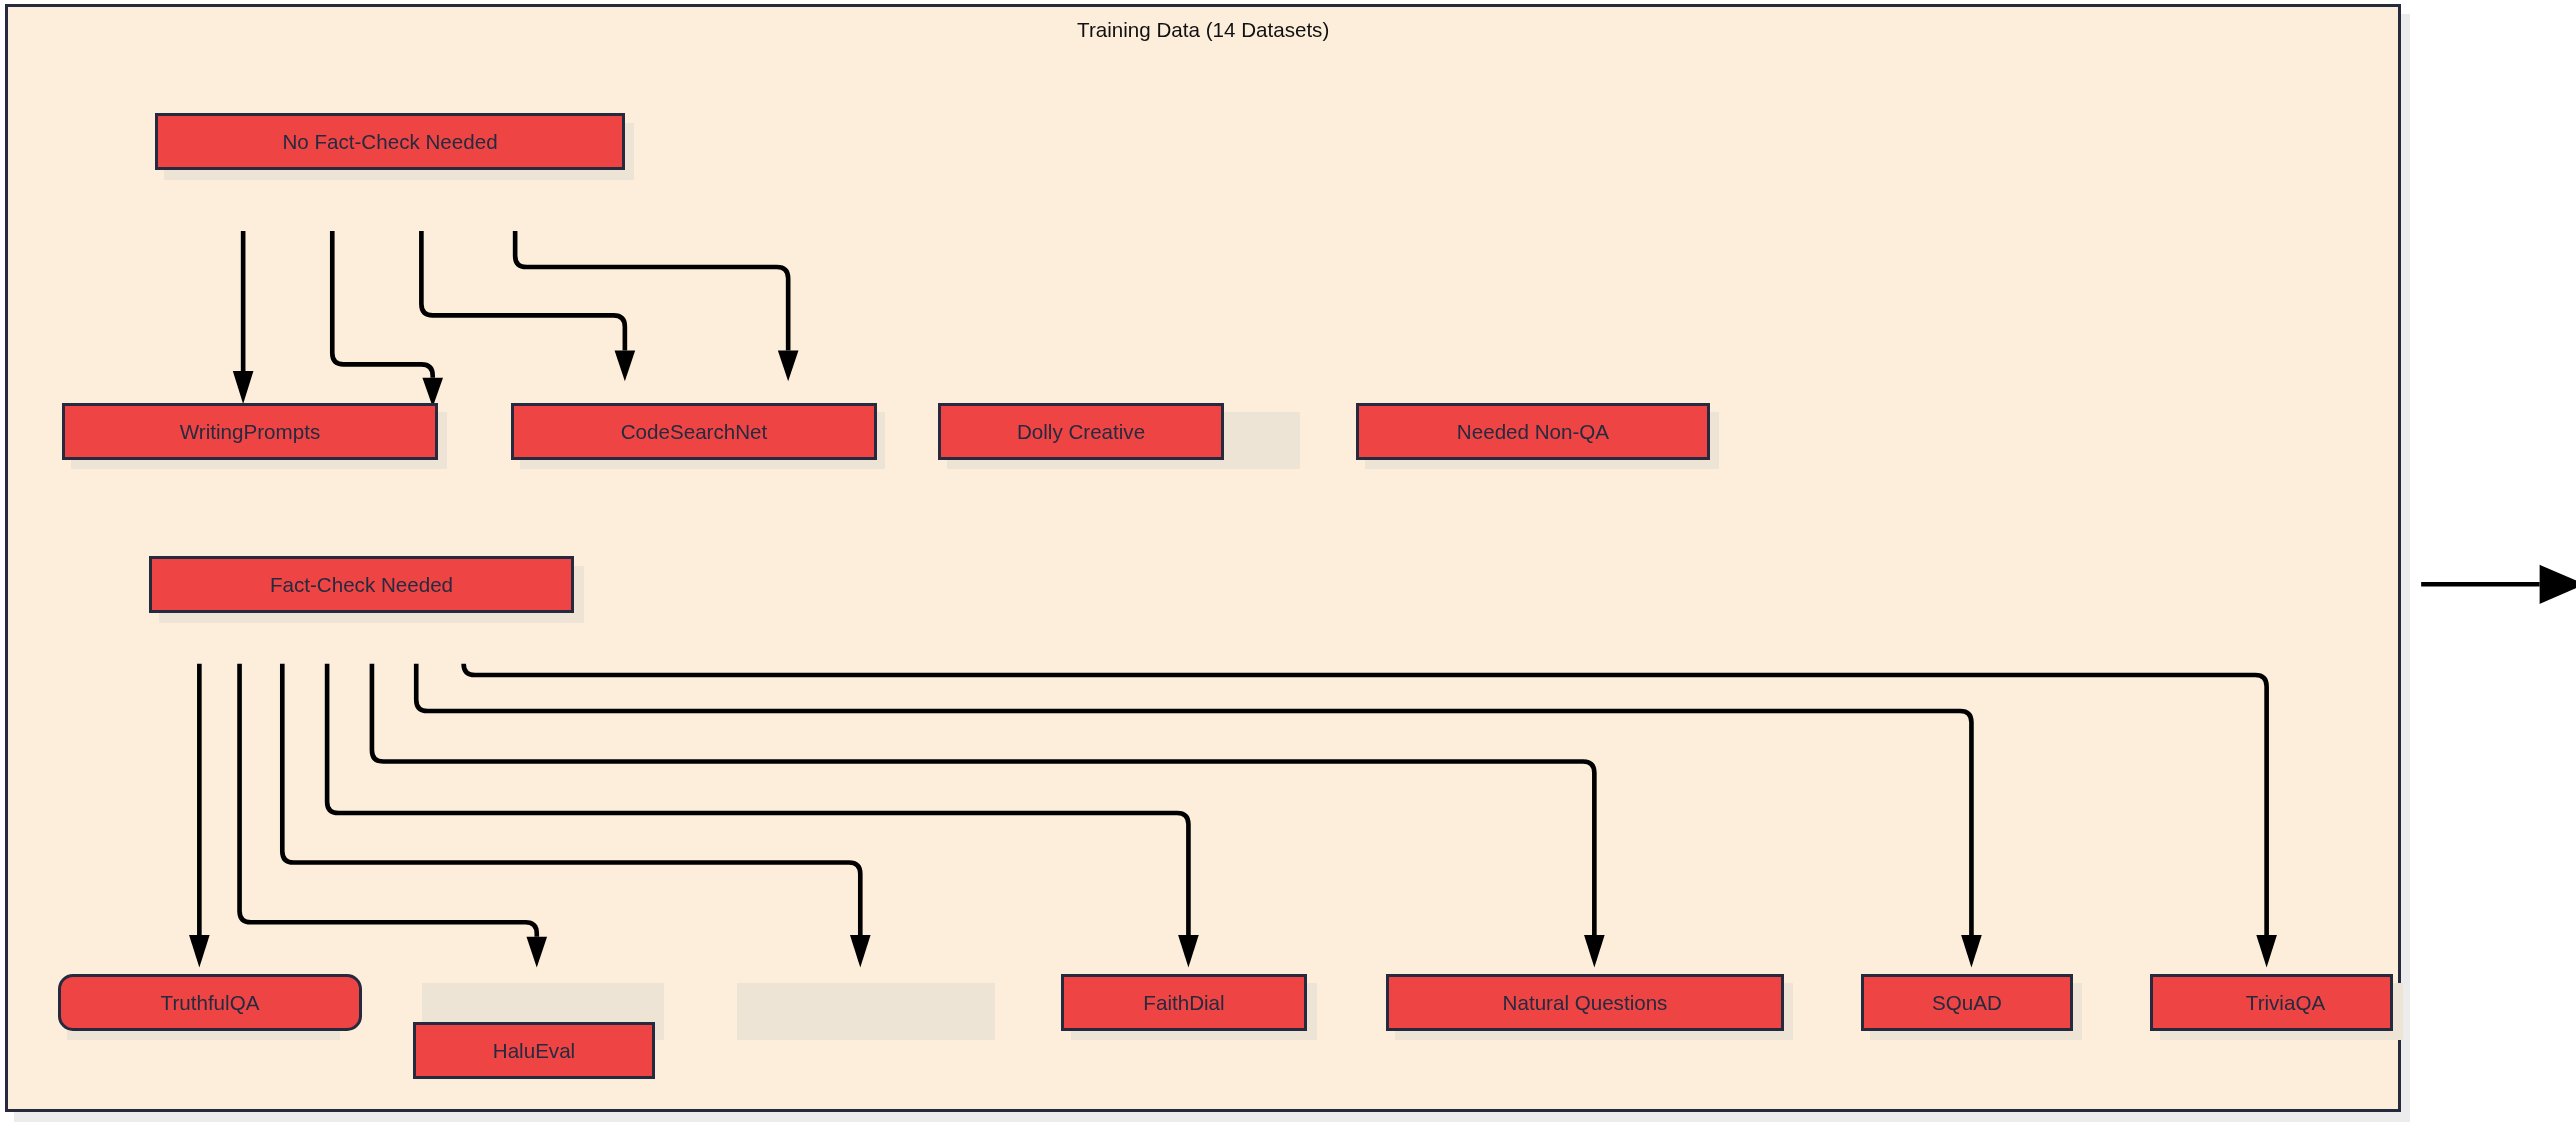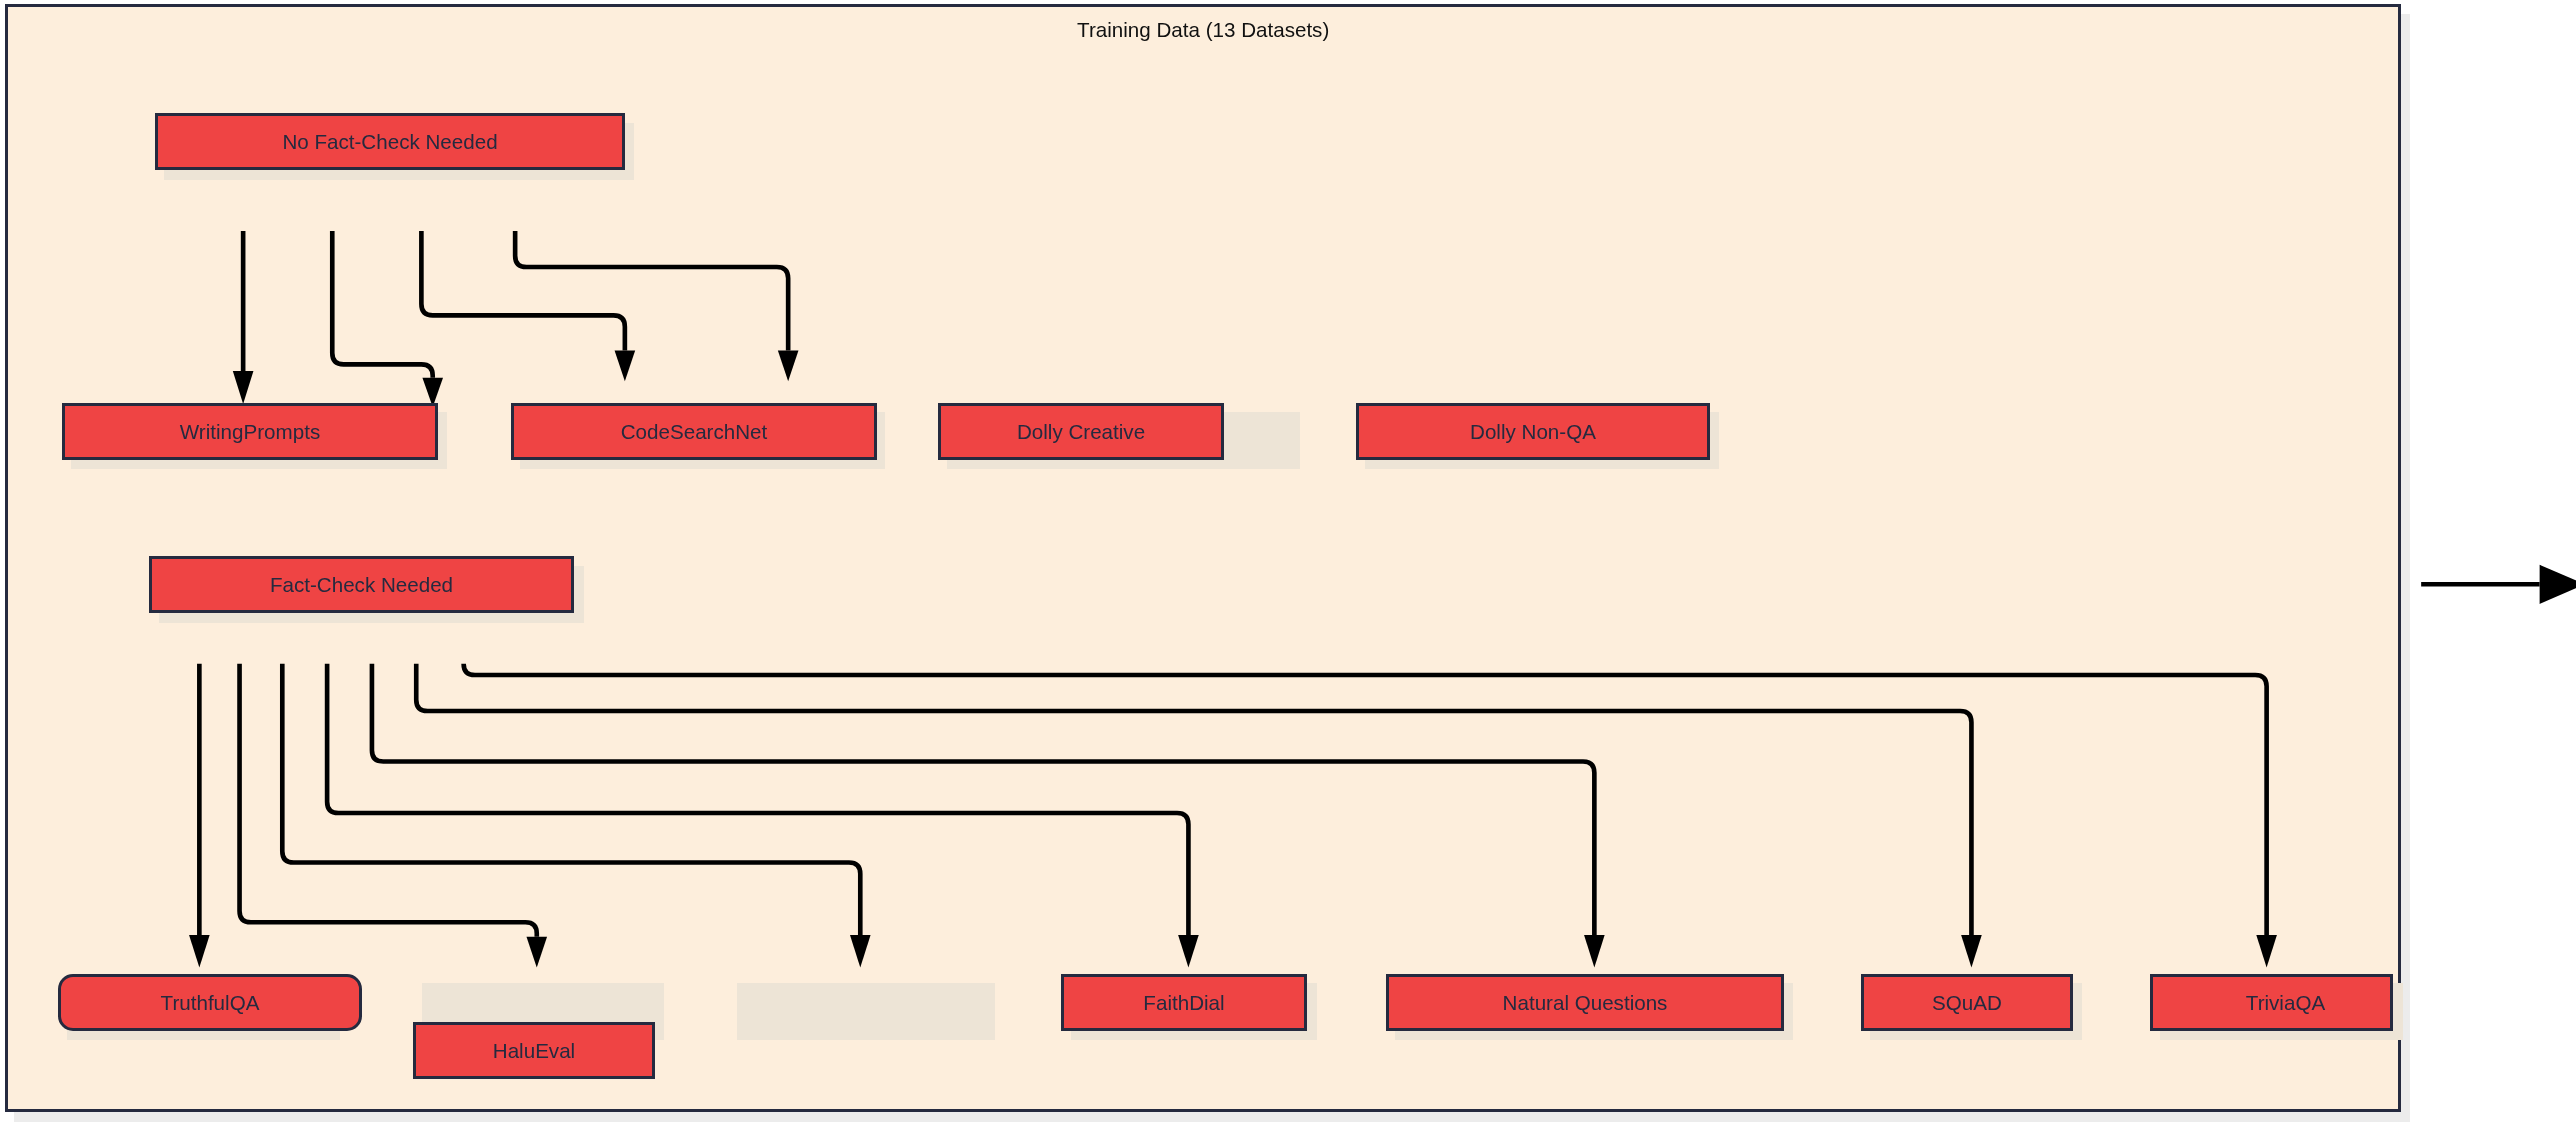--- a/index.html
+++ b/index.html
@@ -38,21 +38,21 @@
   svg.toparrow{z-index:8;}
 </style>
 </head>
 <body>
 
 <div id="stage">
 
   <div class="sg-shadow" style="left:14.4px;top:14.4px;width:2396px;height:1108px;"></div>
 
   <div class="subgraph" id="sg-training" style="left:5.2px;top:4.1px;width:2396px;height:1108px;">
-    <div class="sg-title" style="top:11.3px;">Training Data (13 Datasets)</div>
+    <div class="sg-title" style="top:11.3px;">Training Data (14 Datasets)</div>
   </div>
 
   <svg class="edges" viewBox="0 0 7431 2195">
 
     <path d="M 472,448 L 472,720"></path>
     <polygon points="452,720 492,720 472,784"></polygon>
 
     <path d="M 645,448 L 645,685 Q 645,707 667,707 L 818,707 Q 840,707 840,729 L 840,733"></path>
     <polygon points="820,733 860,733 840,790"></polygon>
 
@@ -102,21 +102,21 @@
     <span>CodeSearchNet</span>
   </div>
 
   <div class="node-shadow" style="left:947px;top:412px;width:353px;height:57px;"></div>
   <div class="node" style="left:938px;top:403px;width:286px;height:57px;">
     <span>Dolly Creative</span>
   </div>
 
   <div class="node-shadow" style="left:1365px;top:412px;width:354px;height:57px;"></div>
   <div class="node" style="left:1356px;top:403px;width:354px;height:57px;">
-    <span>Dolly Non-QA</span>
+    <span>Needed Non-QA</span>
   </div>
 
   <div class="node-shadow" style="left:159px;top:566px;width:425px;height:57px;"></div>
   <div class="node" style="left:149px;top:556px;width:425px;height:57px;">
     <span>Fact-Check Needed</span>
   </div>
 
   <div class="node-shadow" style="left:67px;top:983px;width:273px;height:57px;"></div>
   <div class="node" style="left:58px;top:974px;width:304px;height:57px;border-radius:15px;">
     <span>TruthfulQA</span>

